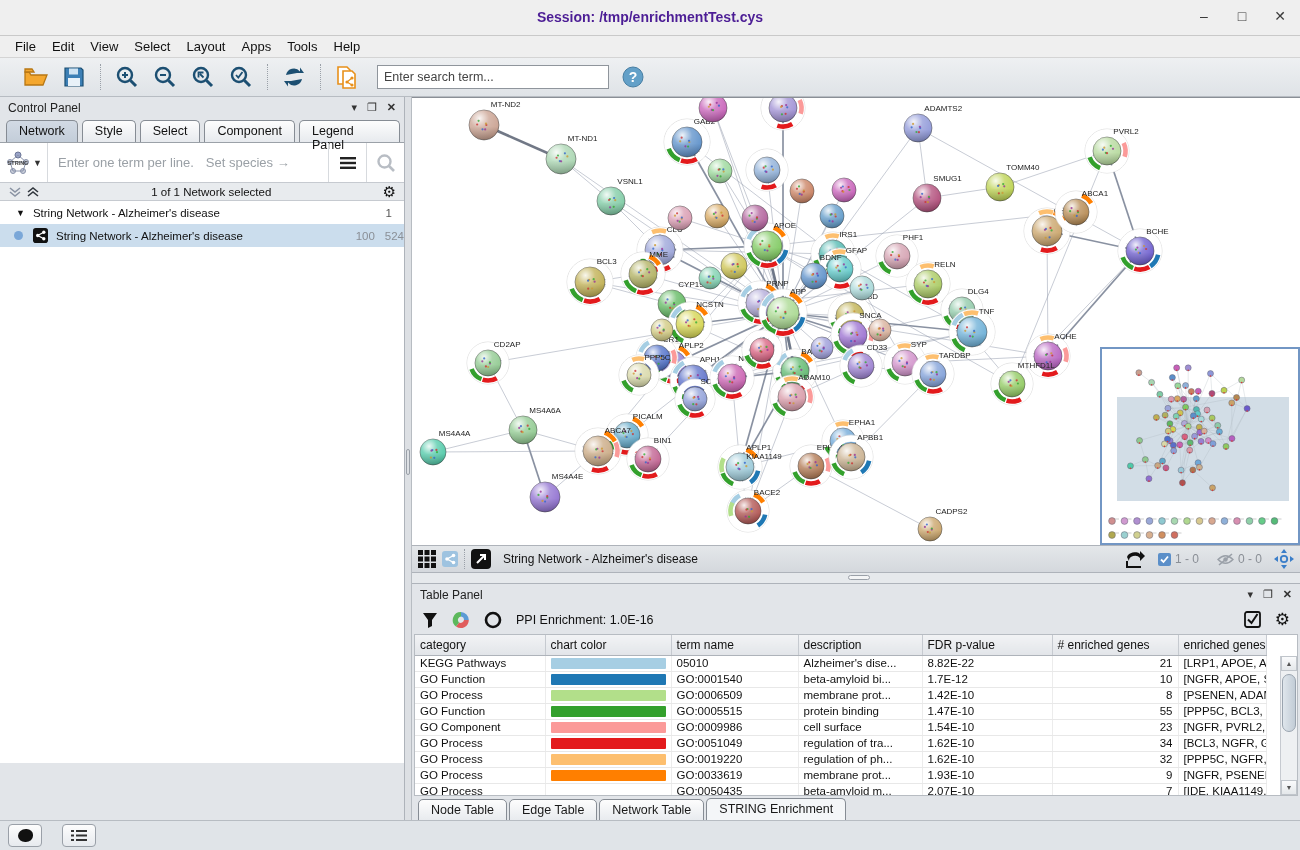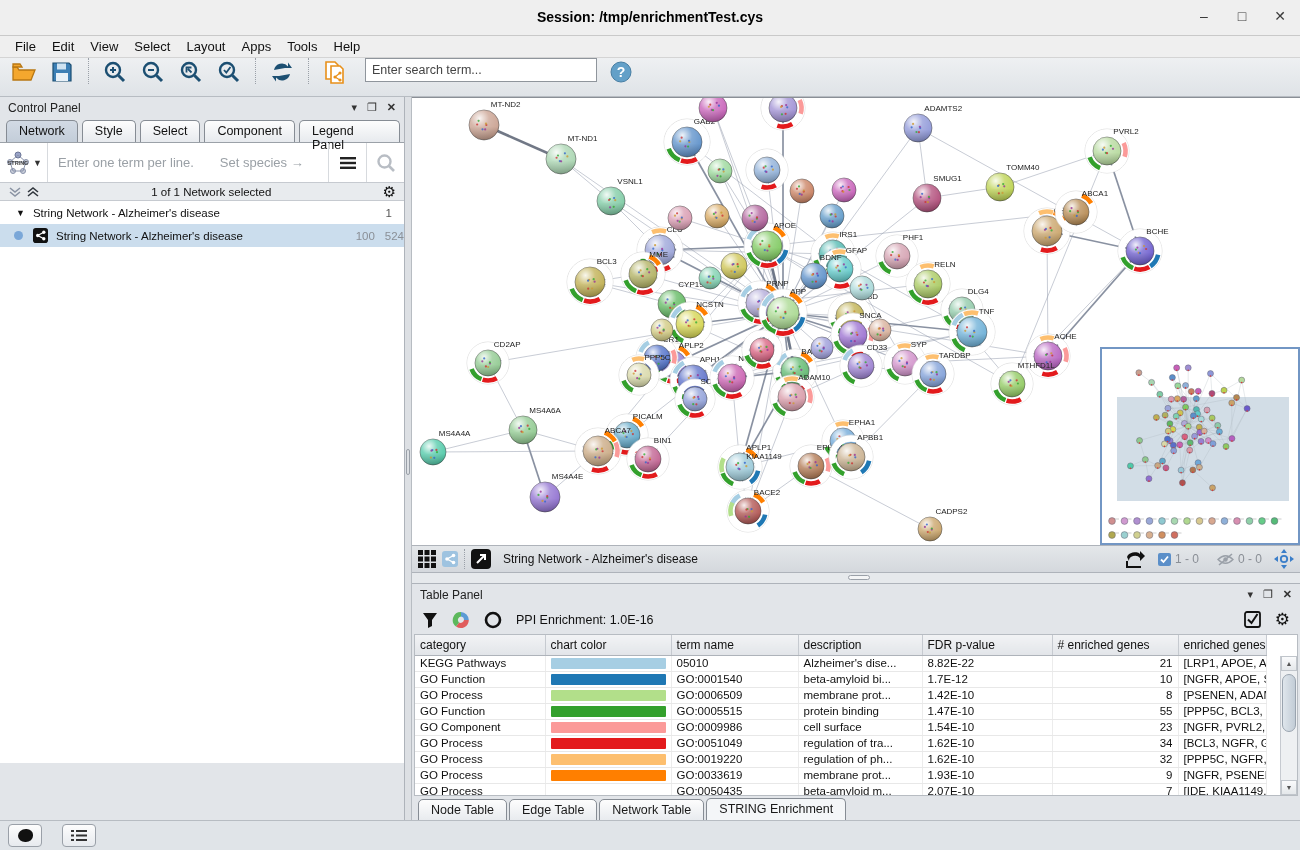--- a/index.html
+++ b/index.html
@@ -1,45 +1,45 @@
 <!DOCTYPE html>
 <html><head>
 <meta charset="utf-8">
 <style>
   * { margin:0; padding:0; box-sizing:border-box; }
   html,body { width:1300px; height:850px; overflow:hidden; }
   body { font-family:"Liberation Sans",sans-serif; background:#eceef0; color:#1a1a1a; position:relative; font-size:12px; }
 
   
   #titlebar { position:absolute; left:0; top:0; width:1300px; height:36px; background:#efefef; border-bottom:1px solid #c9c9c9; }
-  #titlebar .title { position:absolute; left:0; right:0; top:9px; text-align:center; font-weight:bold; font-size:14px; color:#000000; }
+  #titlebar .title { position:absolute; left:0; right:0; top:9px; text-align:center; font-weight:bold; font-size:14px; color:#4c1d95; }
   .win-controls { position:absolute; right:12px; top:8px; display:flex; gap:22px; color:#3b3b3b; font-size:14px; }
   .win-btn { width:16px; text-align:center; cursor:default; }
 
   #menubar { position:absolute; left:0; top:36px; width:1300px; height:22px; background:#efefef; display:flex; align-items:center; padding-left:8px; gap:2px; border-bottom:1px solid #d4d4d4; }
   .menu-item { padding:2px 7px; font-size:13px; color:#111; }
 
-  #toolbar { position:absolute; left:0; top:58px; width:1300px; height:39px; background:linear-gradient(#eef0f2,#dfe3e7); border-bottom:1px solid #b7bcc2; display:flex; align-items:flex-start; padding-left:0; }
+  #toolbar { position:absolute; left:0; top:58px; width:1300px; height:39px; background:linear-gradient(#eef0f2,#dfe3e7); border-bottom:1px solid #b7bcc2; display:flex; align-items:center; padding-left:12px; }
   .tb-group { display:flex; align-items:center; gap:10px; padding:0 10px; }
   .tb-sep { width:1px; height:26px; border-left:1px dotted #9aa0a8; margin:0 2px; }
   .tb-btn { width:28px; height:28px; display:flex; align-items:center; justify-content:center; }
   #search-input { width:232px; height:24px; border:1px solid #8f959c; background:#fff; font-family:"Liberation Sans",sans-serif; font-size:12.5px; padding:0 6px; color:#222; margin-left:6px; }
   #search-input::placeholder { color:#444; }
 
   
   #control-panel { position:absolute; left:0; top:97px; width:405px; height:723px; background:#e2e5e9; border-right:1px solid #aeb3ba; }
   .panel-head { height:21px; display:flex; align-items:center; padding:0 8px; font-size:12px; color:#222; }
   .panel-head .ph-title { flex:1; }
   .ph-icons { display:flex; gap:10px; align-items:center; color:#333; font-size:11px; }
   .cp-tabs { display:flex; gap:4px; padding:2px 4px 0 6px; height:24px; }
   .cp-tab { padding:3px 12px 4px; font-size:12.5px; border:1px solid #868c94; border-bottom:none; border-radius:5px 5px 0 0; background:linear-gradient(#fdfdfd,#e7eaee); color:#111; }
   .cp-tab.active { background:linear-gradient(#d2dae4,#c3cdd9); font-weight:normal; }
   #string-bar { height:41px; background:#fff; border-top:1px solid #9ba1a8; border-bottom:1px solid #c6cad0; display:flex; align-items:stretch; }
   #string-logo-cell { width:48px; border-right:1px solid #d7dade; display:flex; align-items:center; justify-content:center; gap:2px; }
-  #string-input { flex:1; display:flex; align-items:center; padding-left:10px; color:#9aa0a6; font-size:13px; gap:26px; }
+  #string-input { flex:1; display:flex; align-items:center; padding-left:10px; color:#9aa0a6; font-size:13px; gap:12px; }
   .sb-btn { width:38px; border-left:1px solid #d7dade; display:flex; align-items:center; justify-content:center; }
   #selector-bar { height:18px; background:#e8ebee; border-bottom:1px solid #c6cad0; display:flex; align-items:center; padding:0 8px; font-size:11.5px; }
   #selector-bar .sel-text { flex:1; text-align:center; color:#111; }
   #net-tree { background:#fff; height:562px; }
   .tree-row { height:23px; display:flex; align-items:center; font-size:11.5px; color:#111; }
   .tree-row.selected { background:#cbdded; }
   .tree-count { color:#8a8f96; margin-left:10px; }
   .tree-label { font-weight:500; }
 
   #v-split { position:absolute; left:405px; top:97px; width:7px; height:723px; background:#dde0e4; border-right:1px solid #b7bcc2; }

